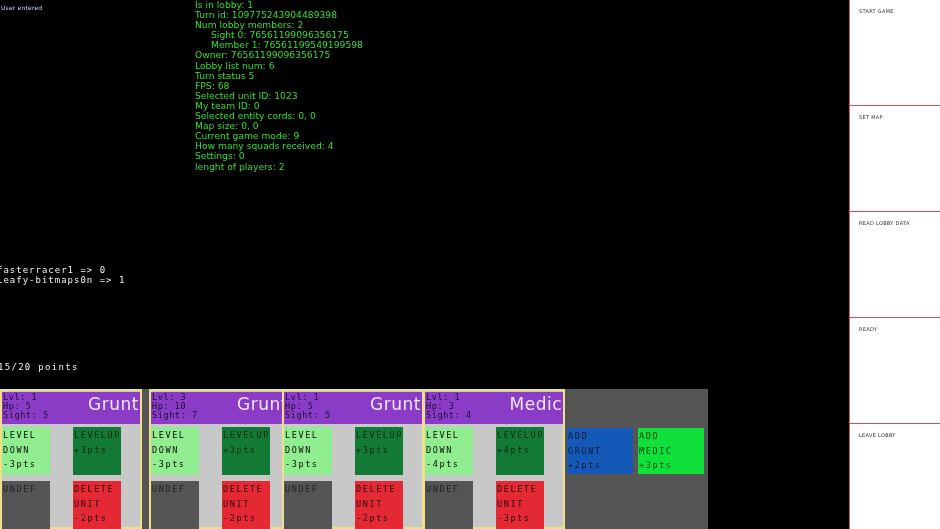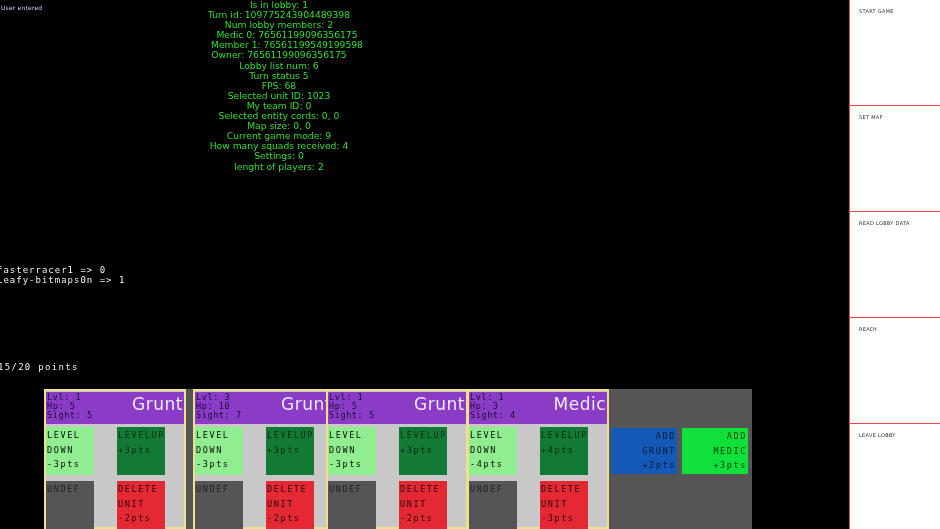--- a/index.html
+++ b/index.html
@@ -9,42 +9,40 @@
     .user-entered {
       position: absolute; left: 1px; top: 4px;
       font-size: 6px; color: #c8d8ff; letter-spacing: 0.2px;
       font-family: "DejaVu Sans", sans-serif;
     }
 
     .debug {
       position: absolute; left: 195px; top: 0px;
       color: #33dd33; font-size: 9.2px; line-height: 10.1px;
       font-family: "DejaVu Sans", sans-serif;
-      text-align: center;
     }
     .debug .line { white-space: pre; }
     .debug .indent { padding-left: 16px; }
 
     .players {
       position: absolute; left: -3px; top: 265px;
       color: #f2f2f2; font-size: 9px; line-height: 10px;
       letter-spacing: 1px;
     }
     .players .line { white-space: pre; }
 
     .points {
       position: absolute; left: -2px; top: 362px;
       color: #f2f2f2; font-size: 9px; letter-spacing: 1.3px;
     }
 
     
     .unit-panel {
       position: absolute; left: 0; top: 389px; width: 708px; height: 140px;
       background: #555;
-      margin-left: 44px;
     }
     .unit-card {
       position: absolute; top: 0; width: 142px; height: 140px;
       background: #c8c8c8; border: 2px solid #f0e08c;
     }
     .unit-header {
       position: absolute; left: 0; top: 1px; width: 138px; height: 32px;
       background: #8a3cc6;
     }
     .unit-stats {
@@ -66,21 +64,21 @@
     .btn .l { display: block; white-space: pre; }
     .btn .pts { text-transform: none; }
     .btn-down  { left: 0;  top: 36px; height: 48px; background: #90ee90; }
     .btn-up    { left: 71px; top: 36px; height: 48px; background: #137a36; color: #0a2a10; }
     .btn-undef { left: 0;  top: 90px; height: 50px; background: #555; color: #222; }
     .btn-del   { left: 71px; top: 90px; height: 50px; background: #e42935; color: #2a0808; }
 
     .add-btn {
       position: absolute; top: 39px; width: 66px; height: 46px;
       font-size: 8.5px; line-height: 14.5px; letter-spacing: 1.6px;
-      padding: 1px 1px; text-transform: uppercase; cursor: pointer; text-align: right;
+      padding: 1px 1px; text-transform: uppercase; cursor: pointer;
     }
     .add-btn .l { display: block; white-space: pre; }
     .add-btn .pts { text-transform: none; }
     .add-grunt { left: 567px; background: #1458b8; color: #0a1a33; }
     .add-medic { left: 638px; background: #0fe03a; color: #064012; }
 
     
     .side-menu {
       position: absolute; left: 849px; top: 0; width: 91px; height: 529px;
       background: #fff; border-left: 1px solid #e05050;
@@ -97,21 +95,21 @@
   </style>
 </head>
 <body>
 
 <div class="user-entered">User entered</div>
 
 <div class="debug">
   <div class="line">Is in lobby: 1</div>
   <div class="line">Turn id: 109775243904489398</div>
   <div class="line">Num lobby members: 2</div>
-  <div class="line indent">Medic 0: 76561199096356175</div>
+  <div class="line indent">Sight 0: 76561199096356175</div>
   <div class="line indent">Member 1: 76561199549199598</div>
   <div class="line">Owner: 76561199096356175</div>
   <div class="line">Lobby list num: 6</div>
   <div class="line">Turn status 5</div>
   <div class="line">FPS: 68</div>
   <div class="line">Selected unit ID: 1023</div>
   <div class="line">My team ID: 0</div>
   <div class="line">Selected entity cords: 0, 0</div>
   <div class="line">Map size: 0, 0</div>
   <div class="line">Current game mode: 9</div>

